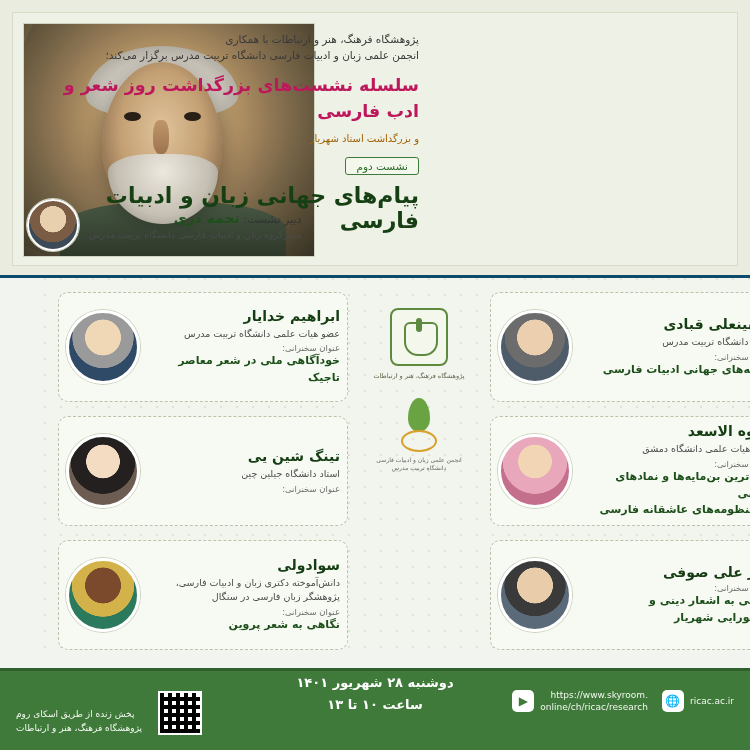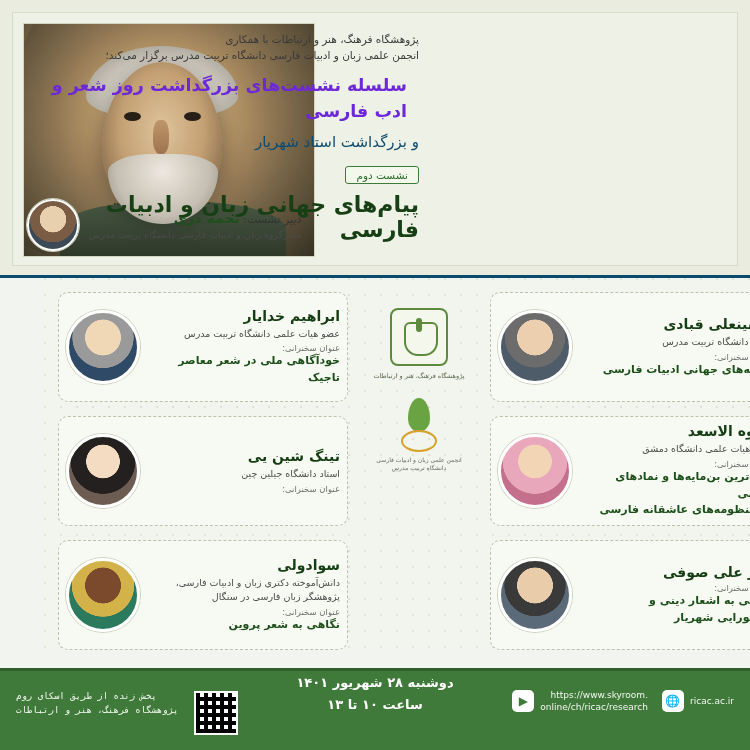--- a/index.html
+++ b/index.html
@@ -72,25 +72,25 @@
     mix-blend-mode:overlay;
   }
 
   .top-text{
     position:absolute; right:318px; top:18px; width:390px;
     text-align:right; color:#2f2f2f; direction:rtl;
   }
   .tt-line1{ font-size:10.5px; line-height:1.55; color:#3a3a3a; }
   .tt-line2{ font-size:10.5px; line-height:1.55; color:#3a3a3a; margin-bottom:8px;}
   .tt-title{
-    font-size:17.5px; font-weight:bold; color:#6d28d9; line-height:1.5;
-    margin:4px 12px 6px;
+    font-size:17.5px; font-weight:bold; color:#be185d; line-height:1.5;
+    margin:4px 0 6px;
   }
   .tt-sub1{ font-size:12.5px; color:#333; line-height:1.7; }
-  .tt-sub2{ font-size:15px; color:#0c4a6e; line-height:1.7; margin-bottom:6px;}
+  .tt-sub2{ font-size:10px; color:#a16207; line-height:1.7; margin-bottom:6px;}
   .session-badge{
     display:inline-block; margin-top:4px;
     border:1px solid #3e7a3a; color:#2f6b2c;
     font-size:10.5px; padding:2px 10px; border-radius:3px; background:#f4f7ec;
   }
   .tt-main{
     font-size:22px; font-weight:bold; color:#173f14;
     margin-top:8px; letter-spacing:.2px;
   }
 
@@ -214,21 +214,21 @@
   .link-text{ font-size:9px; line-height:1.35; text-align:right; direction:ltr; color:#f2f7ef; }
 
   .date-block{
     position:absolute; left:50%; top:1px; transform:translateX(-50%);
     text-align:center; direction:rtl;
   }
   .date-line{ font-size:13px; font-weight:bold; color:#ffffff; line-height:1.7; }
 
   .live-block{
     position:absolute; left:16px; top:20px;
-    display:flex; flex-direction:row-reverse; align-items:flex-start; gap:16px;font-family:Liberation Mono, monospace;
+    display:flex; flex-direction:row-reverse; align-items:flex-end; gap:16px;
   }
   .qr{
     width:44px; height:44px; background:#ffffff; flex:0 0 auto;
     background-image:
       linear-gradient(90deg, #000 0 4px, transparent 4px 8px),
       linear-gradient(0deg, #000 0 4px, transparent 4px 8px);
     background-size:8px 8px, 8px 8px;
     border:2px solid #fff;
   }
   .live-text{ font-size:9px; line-height:1.5; direction:rtl; text-align:left; color:#f4f9f1;}

